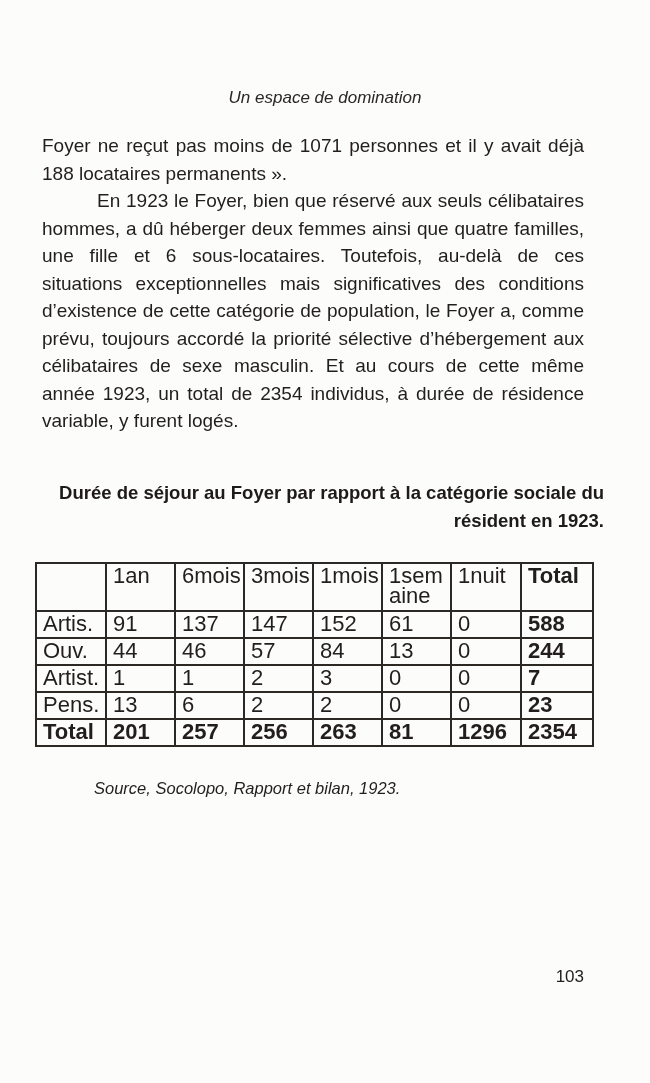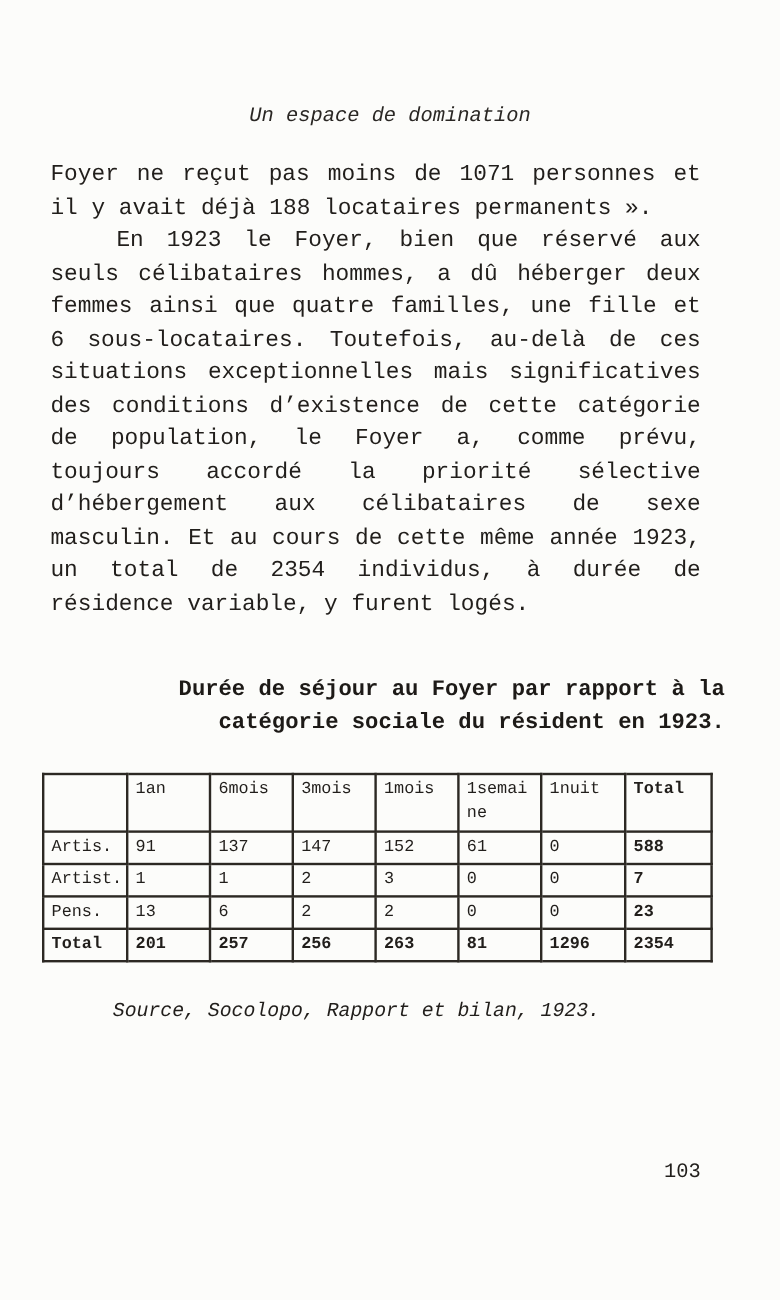--- a/index.html
+++ b/index.html
@@ -4,21 +4,21 @@
 <style>
   * { box-sizing: border-box; }
   html, body { margin: 0; padding: 0; background: #e8e8e6; }
   .page {
     position: relative;
     width: 650px;
     height: 1083px;
     margin: 0 auto;
     background: #fcfcfa;
     color: #211e1b;
-    font-family: Liberation Mono, monospace;
+    font-family: Liberation Sans, sans-serif;
     overflow: hidden;
   }
   .running-header {
     padding-top: 88px;
     text-align: center;
     font-style: italic;
     font-size: 17px;
     line-height: 20px;
     color: #2a2724;
   }
@@ -36,21 +36,21 @@
     font-weight: bold;
     font-size: 18.5px;
     line-height: 28px;
     color: #1d1a17;
   }
   table.duration-table {
     border-collapse: collapse;
     table-layout: fixed;
     width: 557px;
     margin: 27px 0 0 35px;
-    font-size: 14px;
+    font-size: 22px;
   }
   .duration-table th, .duration-table td {
     border: 2px solid #2c2823;
     padding: 2px 6px 3px 6px;
     text-align: left;
     vertical-align: top;
     font-weight: normal;
     line-height: 20px;
     overflow: hidden;
     white-space: nowrap;
@@ -115,20 +115,30 @@
         <td>Artis.</td>
         <td>91</td>
         <td>137</td>
         <td>147</td>
         <td>152</td>
         <td>61</td>
         <td>0</td>
         <td class="col-total">588</td>
       </tr>
       <tr>
+        <td>Ouv.</td>
+        <td>44</td>
+        <td>46</td>
+        <td>57</td>
+        <td>84</td>
+        <td>13</td>
+        <td>0</td>
+        <td class="col-total">244</td>
+      </tr>
+      <tr>
         <td>Artist.</td>
         <td>1</td>
         <td>1</td>
         <td>2</td>
         <td>3</td>
         <td>0</td>
         <td>0</td>
         <td class="col-total">7</td>
       </tr>
       <tr>

